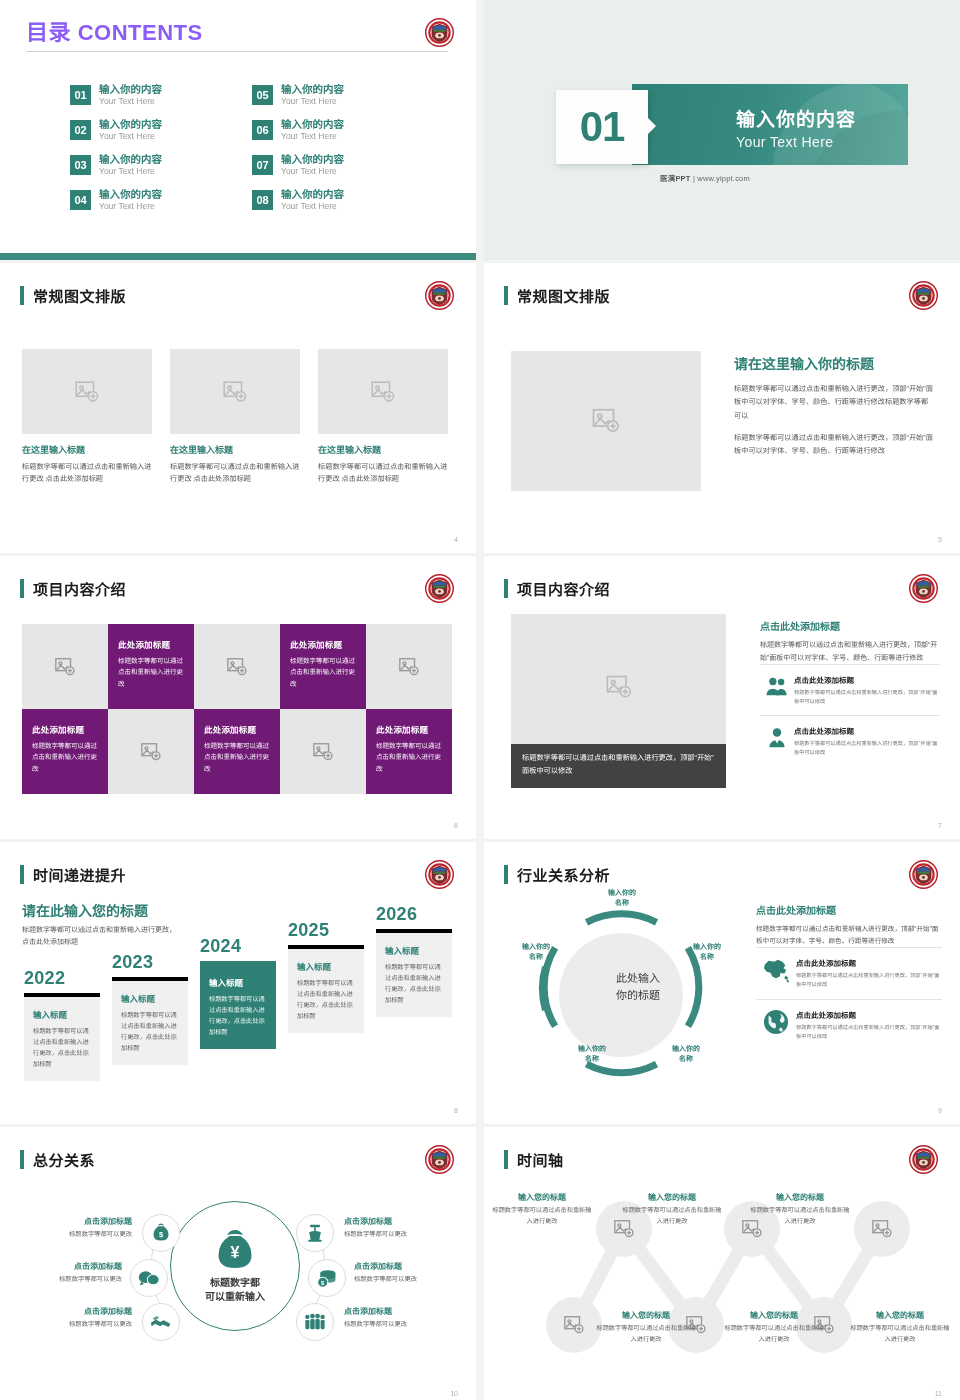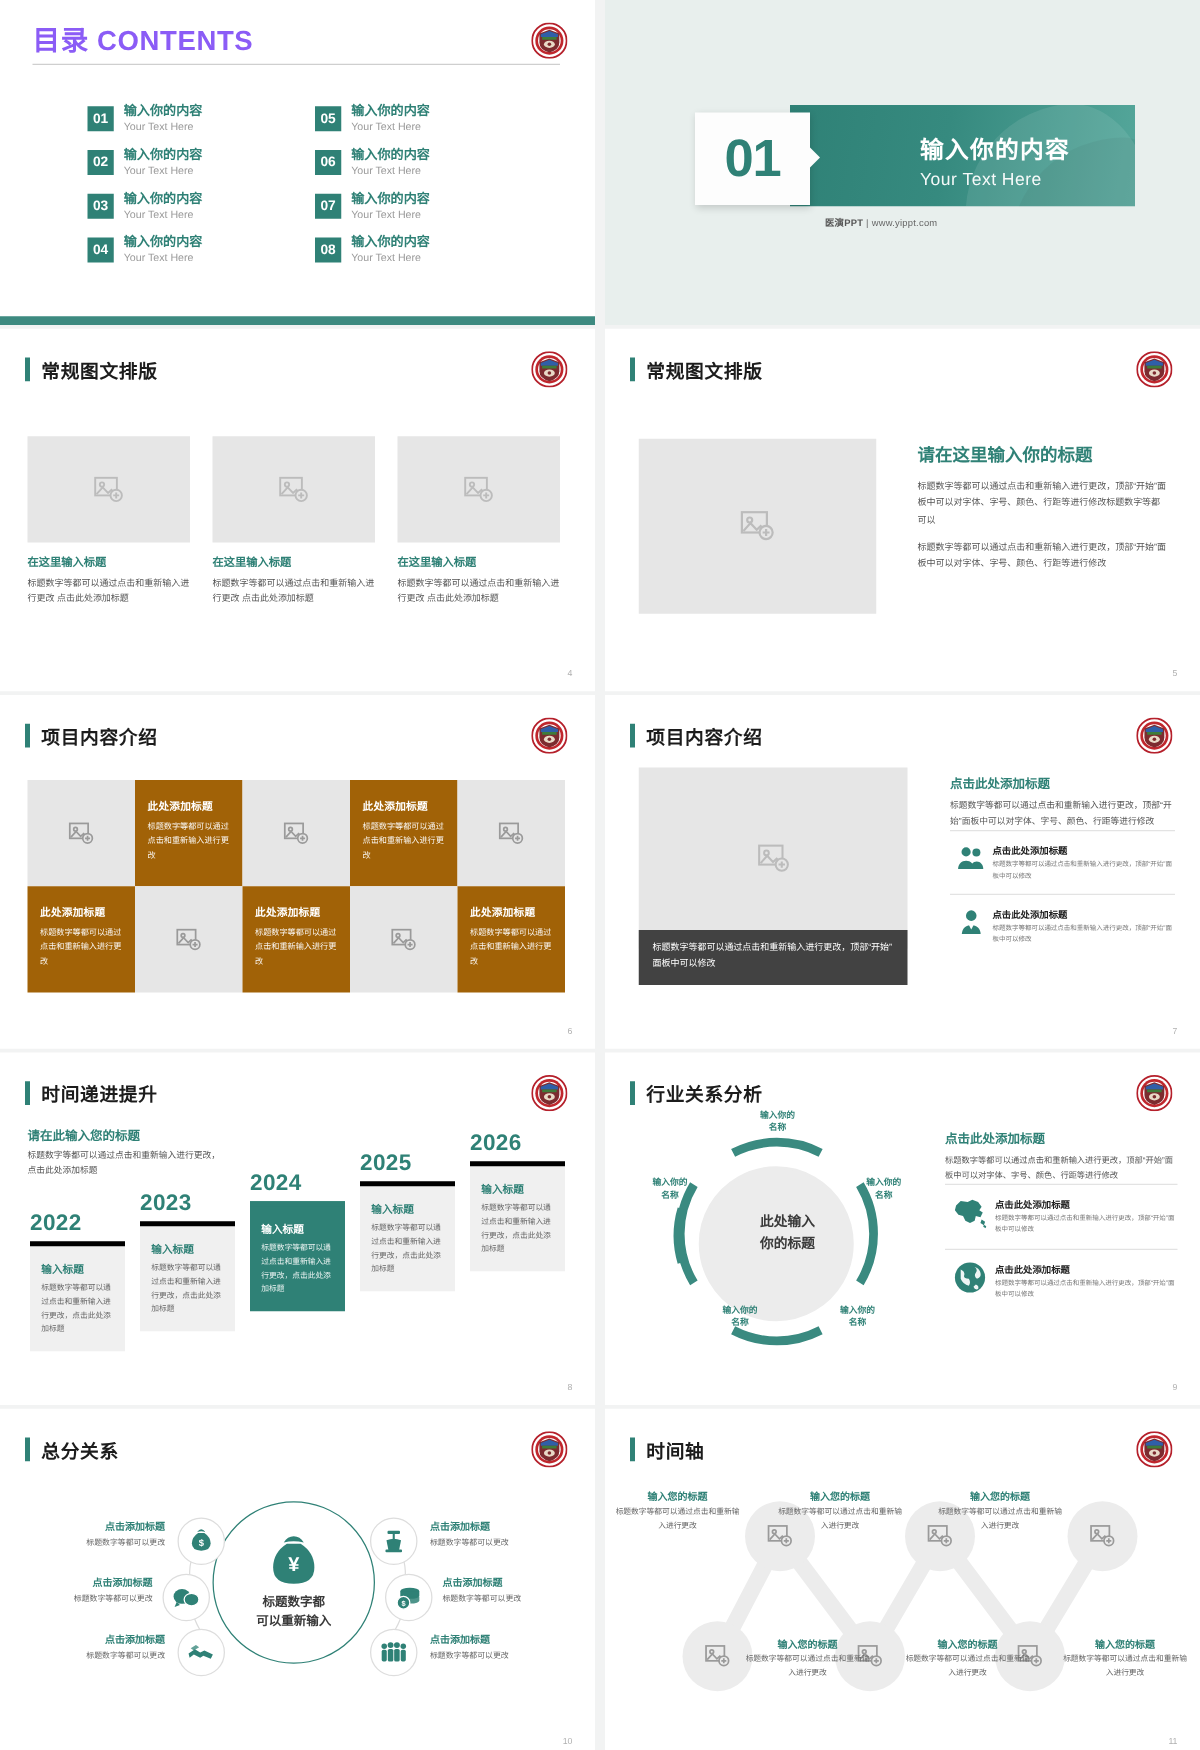--- a/index.html
+++ b/index.html
@@ -129,21 +129,21 @@
   .s5-p { font-size: 7.2px; color: #555; line-height: 1.85; margin-top: 9px; }
 
   
   .s6-grid {
     position: absolute; left: 22px; top: 68px;
     display: grid; grid-template-columns: repeat(5, 86px); grid-template-rows: 85px 85px;
     gap: 0;
   }
   .cell { position: relative; }
   .cell.img { background: #e6e6e6; display: flex; align-items: center; justify-content: center; }
-  .cell.txt { background: #a16207; color: #fff; padding: 14px 10px 0 10px; font-family: Liberation Mono, monospace; }
+  .cell.txt { background: #701a75; color: #fff; padding: 14px 10px 0 10px; }
   .cell.txt h4 { font-size: 8.5px; font-weight: bold; letter-spacing: .2px; }
   .cell.txt p { font-size: 6.5px; line-height: 1.75; margin-top: 5px; opacity: .95; }
 
   
   .s7-img { position: absolute; left: 27px; top: 58px; width: 215px; height: 145px; }
   .s7-cap {
     position: absolute; left: 27px; top: 188px; width: 215px; height: 44px;
     background: #424242; color: #fff;
     font-size: 7.2px; line-height: 1.8; padding: 8px 11px;
   }
@@ -151,36 +151,36 @@
   .s7-h { font-size: 10px; font-weight: bold; color: #2f8176; }
   .s7-p { font-size: 7px; color: #555; line-height: 1.8; margin-top: 6px; }
   .s7-item { display: flex; align-items: flex-start; padding: 9px 0 9px 0; border-top: 1px solid #e3e3e3; }
   .s7-item:first-of-type { margin-top: 10px; }
   .s7-ico { width: 34px; flex: 0 0 34px; display: flex; justify-content: center; padding-top: 2px; }
   .s7-ih { font-size: 7.5px; font-weight: bold; color: #222; }
   .s7-ip { font-size: 5.2px; color: #777; line-height: 1.75; margin-top: 3px; }
 
   
   .s8-intro { position: absolute; left: 22px; top: 58px; width: 155px; }
-  .s8-ih { font-size: 10px; font-weight: bold; color: #2f8176; }
+  .s8-ih { font-size: 14px; font-weight: bold; color: #2f8176; }
   .s8-ip { font-size: 7px; color: #555; line-height: 1.75; margin-top: 4px; }
   .s8-steps { position: absolute; left: 18px; top: 66px; width: 440px; height: 190px; }
   .s8-step { position: absolute; width: 76px; }
   .s8-yr { font-size: 18px; font-weight: bold; color: #2f8176; letter-spacing: .3px; }
   .s8-card { margin-top: 4px; border-top: 4px solid #000000; background: #f0f0f0; padding: 11px 9px 12px 9px; }
   .s8-card.on { background: #2f8176; border-top-color: #2f8176; }
   .s8-ch { font-size: 8.5px; font-weight: bold; color: #2f8176; }
   .s8-cp { font-size: 6.2px; color: #666; line-height: 1.75; margin-top: 6px; }
   .s8-card.on .s8-ch { color: #ffffff; }
   .s8-card.on .s8-cp { color: #eaf3f1; }
 
   
   .s9-circ { position: absolute; left: 30px; top: 50px; width: 215px; height: 205px; }
-  .s9-center { position: absolute; left: 46px; top: 78px; width: 92px; text-align: right;
-    font-size: 11px; color: #3a3a3a; line-height: 1.5; font-weight: bold; }
+  .s9-center { position: absolute; left: 78px; top: 78px; width: 92px; text-align: center;
+    font-size: 11px; color: #3a3a3a; line-height: 1.5; }
   .s9lab { position: absolute; font-size: 7px; font-weight: bold; color: #2f8176;
     text-align: center; line-height: 1.45; width: 52px; }
   .s9-right { position: absolute; left: 272px; top: 60px; width: 186px; }
   .s9-h { font-size: 10px; font-weight: bold; color: #2f8176; }
   .s9-p { font-size: 6.6px; color: #555; line-height: 1.85; margin-top: 6px; }
   .s9-item { display: flex; align-items: flex-start; padding: 9px 0; border-top: 1px solid #e3e3e3; }
   .s9-item:first-of-type { margin-top: 10px; }
   .s9-ico { width: 40px; flex: 0 0 40px; display: flex; justify-content: center; }
   .s9-ih { font-size: 7.5px; font-weight: bold; color: #222; }
   .s9-ip { font-size: 5.2px; color: #777; line-height: 1.75; margin-top: 3px; }

